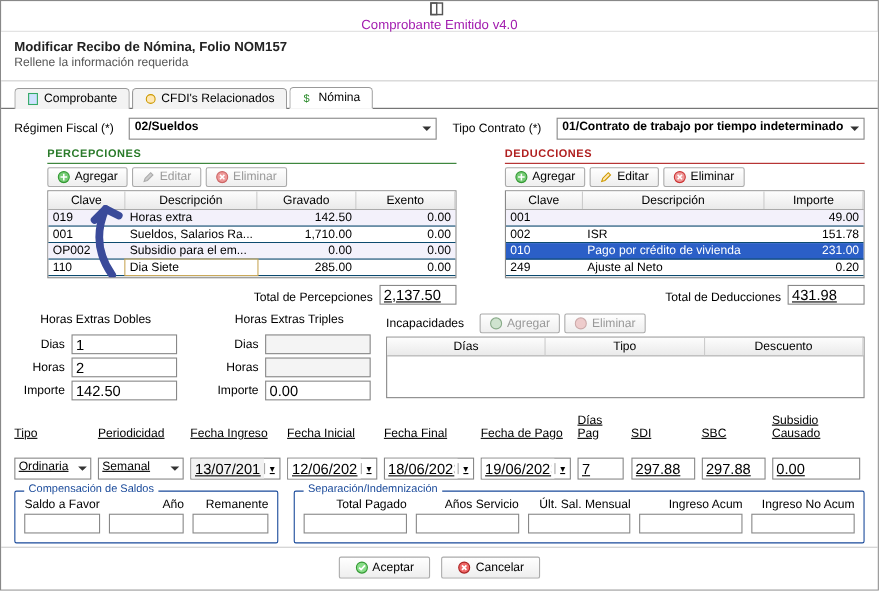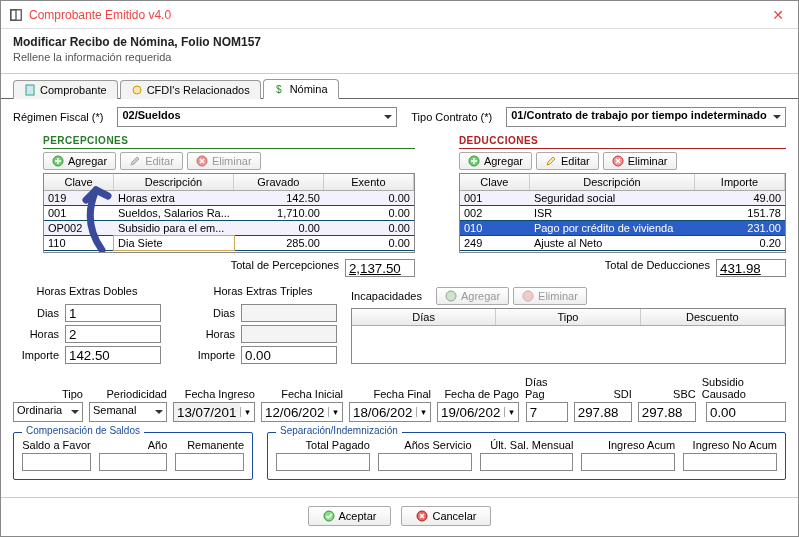--- a/index.html
+++ b/index.html
@@ -1,18 +1,18 @@
 <!DOCTYPE html>
 <html><head>
 <meta charset="utf-8">
 <style>
 * { box-sizing: border-box; margin: 0; padding: 0; font-family: "Segoe UI", Tahoma, sans-serif; }
 body { background: #fff; font-size: 11px; color: #000; }
 .window { width: 799px; height: 537px; border: 1px solid #888; background: #fff; display: flex; flex-direction: column; }
-.titlebar { height: 28px; display: flex; align-items: center; padding: 0 8px; font-size: 12px; color: #ef4444; border-bottom: 1px solid #ddd; }
+.titlebar { height: 28px; display: flex; align-items: center; padding: 0 8px; font-size: 12px; color: #a21caf; border-bottom: 1px solid #ddd; flex-direction: column; }
 .titlebar .logo { width: 14px; height: 14px; margin-right: 6px; display: inline-flex; }
 .titlebar .title { flex: 1; }
 .titlebar .close { font-size: 14px; cursor: pointer; padding: 2px 6px; }
 .header { padding: 6px 12px 10px 12px; border-bottom: 1px solid #ccc; background: #fff; }
 .header .h1 { font-weight: bold; font-size: 12px; margin-bottom: 2px; color: #222; }
 .header .h2 { font-size: 11px; color: #555; }
 .tabs { display: flex; align-items: flex-end; padding: 4px 12px 0 12px; border-bottom: 1px solid #666; }
 .tab { border: 1px solid #999; border-bottom: none; border-radius: 4px 4px 0 0; padding: 3px 10px; margin-right: 2px; background: #f3f3f3; display: flex; align-items: center; gap: 4px; cursor: pointer; position: relative; top: 1px; }
 .tab.active { background: #fff; border-bottom: 1px solid #fff; }
 .tab .ticon { width: 12px; height: 12px; display: inline-flex; }
@@ -39,36 +39,36 @@
 .td { padding: 1px 4px; overflow: hidden; white-space: nowrap; text-overflow: ellipsis; }
 .td.num { text-align: right; }
 .td.editing { background: #fff; outline: 1px solid #c9a85a; color: #000; }
 .perc .th:nth-child(1),.perc .td:nth-child(1){width:70px}
 .perc .th:nth-child(2),.perc .td:nth-child(2){flex:1}
 .perc .th:nth-child(3),.perc .td:nth-child(3){width:90px;text-align:right}
 .perc .th:nth-child(4),.perc .td:nth-child(4){width:90px;text-align:right}
 .ded .th:nth-child(1),.ded .td:nth-child(1){width:70px}
 .ded .th:nth-child(2),.ded .td:nth-child(2){flex:1}
 .ded .th:nth-child(3),.ded .td:nth-child(3){width:90px;text-align:right}
-.totrow { display: flex; justify-content: flex-end; align-items: flex-start; gap: 6px; margin-top: 6px; }
+.totrow { display: flex; justify-content: flex-end; align-items: flex-end; gap: 6px; margin-top: 6px; }
 .totrow input { width: 70px; border: 1px solid #888; padding: 1px 3px; text-align: left; background:#fff; height:18px;text-decoration:underline;}
-.mid { display: flex; gap: 14px; margin-top: 4px; align-items: flex-end; }
+.mid { display: flex; gap: 14px; margin-top: 4px; }
 .extras { display: flex; gap: 28px; }
 .extra-col { display: flex; flex-direction: column; gap: 3px; }
 .extra-col .heading { text-align: center; margin-bottom: 4px; }
 .frow { display: flex; align-items: center; gap: 6px; }
 .frow .flbl { width: 46px; text-align: right; }
 .frow input { width: 96px; border: 1px solid #888; height: 18px; padding: 1px 3px; }
 .frow input.ro { background: #f4f4f4; }
 .incap { flex: 1; }
 .incap .btnrow .lbl { margin-right: 10px; }
 .incap-table { border: 1px solid #888; height: 56px; background: #fff; }
 .incap-table .thead .th { flex: 1; }
 .wide { display: flex; gap: 6px; margin-top: 8px; align-items: flex-end; }
-.wcol { display: flex; flex-direction: column; align-items: flex-end; gap: 2px; }
+.wcol { display: flex; flex-direction: column; align-items: flex-start; gap: 16px; text-decoration: underline; }
 .wcol .wlbl { font-size: 11px; }
 .wcol input, .wcol .sel2 { border: 1px solid #888; height: 20px; padding: 1px 3px; background: #fff; width: 66px; }
 .wcol .sel2 { width: 70px; position: relative; }
 .wcol .sel2::after{content:"";position:absolute;right:3px;top:7px;border:4px solid transparent;border-top-color:#333;}
 .wcol input.ro { background: #f2f2f2; }
 .wcol .date { width: 82px; display:flex; }
 .wcol .date input{flex:1;border:none;height:18px;}
 .wcol .date { border:1px solid #888; height:20px; align-items:center;}
 .wcol .date .dd{width:14px;text-align:center;border-left:1px solid #aaa;cursor:pointer;font-size:9px;}
 .groups2 { display: flex; gap: 14px; margin-top: 6px; }
@@ -242,21 +242,20 @@
         </div>
         <div class="table ded">
           <div class="thead">
             <div class="th">Clave</div>
             <div class="th">Descripción</div>
             <div class="th" style="text-align:center">Importe</div>
           </div>
           <div class="tbody" id="ded-body">
               <div class="tr">
                 <div class="td">001</div>
-                <div class="td">Seguridad social</div>
                 <div class="td num">49.00</div>
               </div>
               <div class="tr">
                 <div class="td">002</div>
                 <div class="td">ISR</div>
                 <div class="td num">151.78</div>
               </div>
               <div class="tr selected">
                 <div class="td">010</div>
                 <div class="td">Pago por crédito de vivienda</div>

